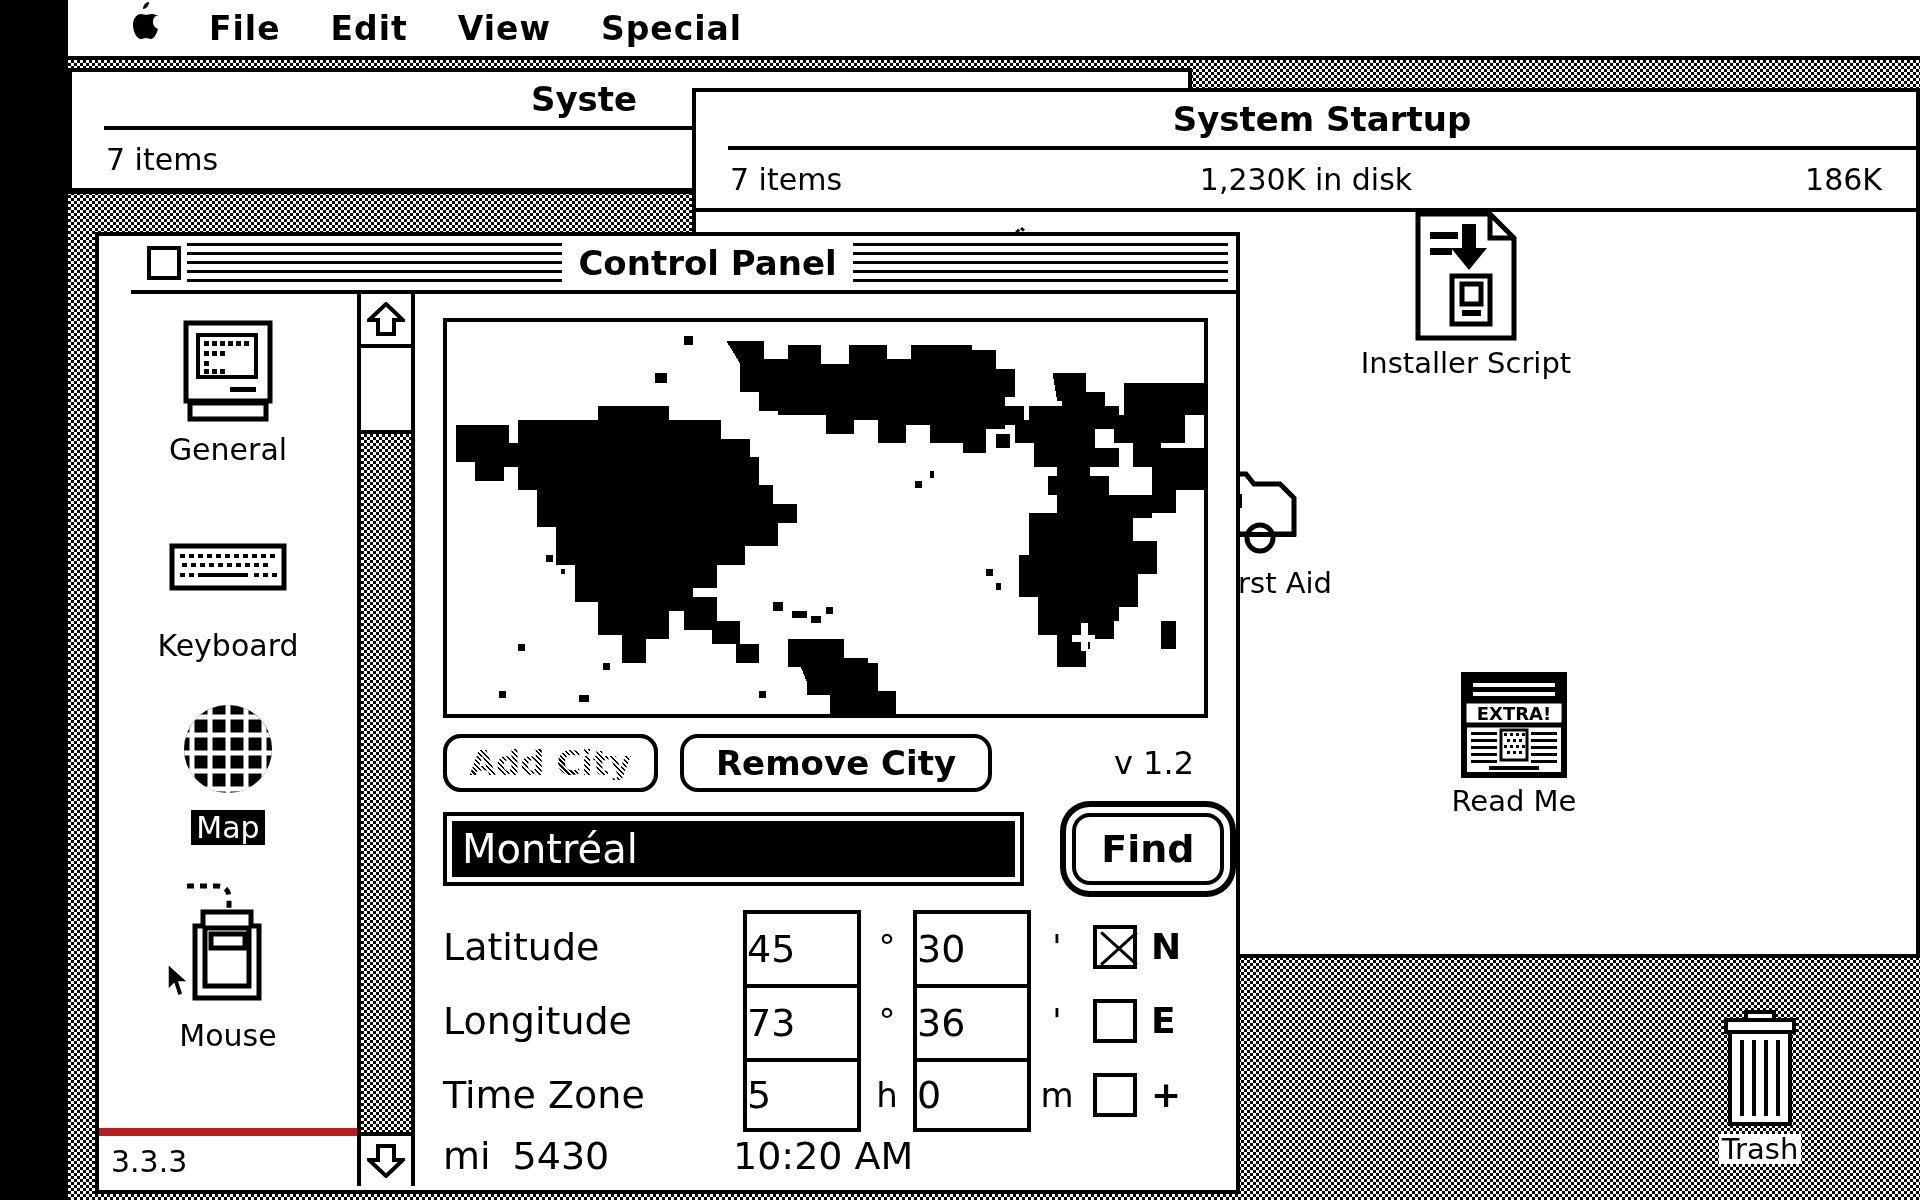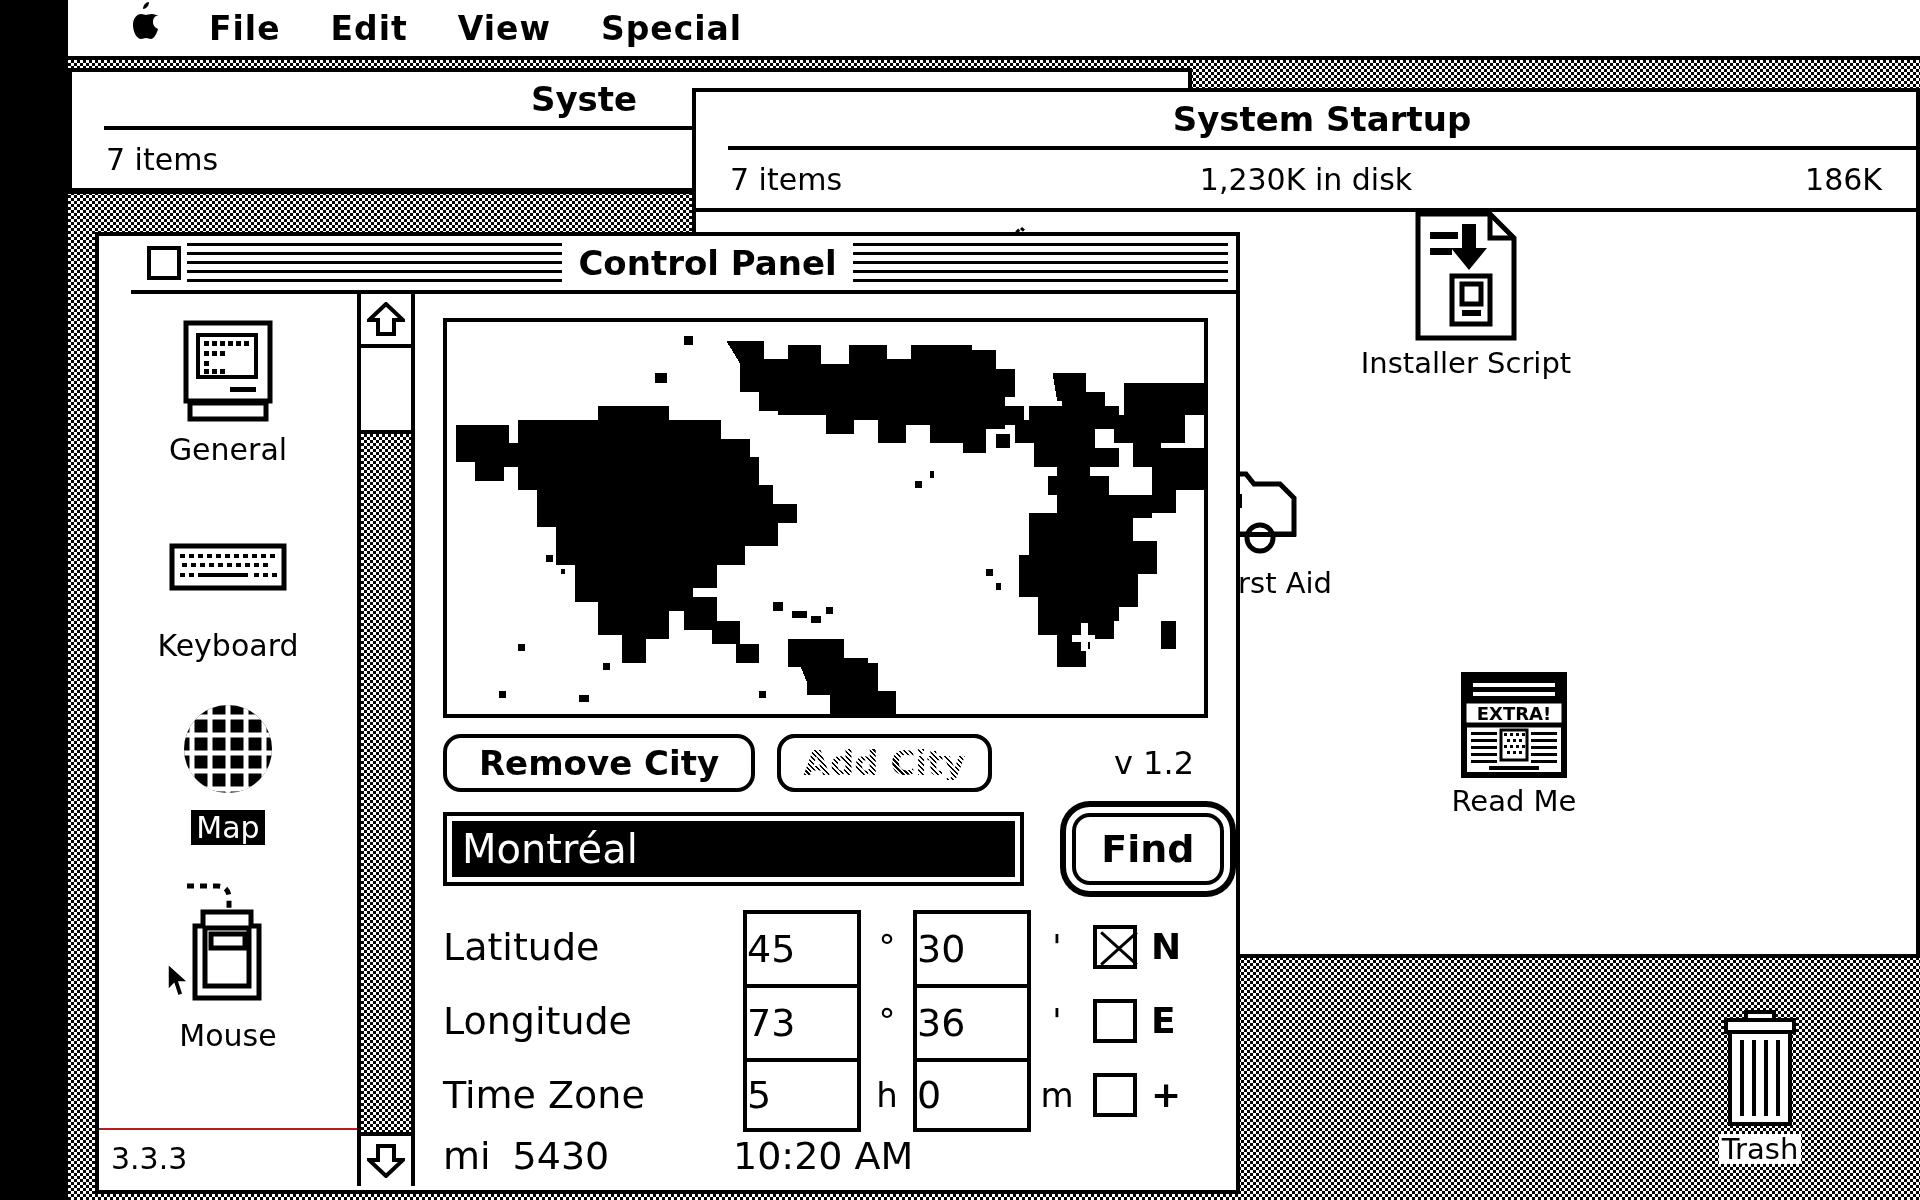--- a/index.html
+++ b/index.html
@@ -436,21 +436,21 @@
   #mi-val  { }
   #clock-val { position: absolute; left: 290px; }
   #btn-set { width: 160px; height: 62px; margin-left: auto; font-size: 36px; }
 
   
   #cp-version {
     position: absolute;
     left: 0; bottom: 0;
     height: 58px;
     width: 262px;
-    border-top: 2px solid #b91c1c;
+    border-top: 8px solid #b91c1c;
     background: #fff;
     display: flex;
     align-items: center;
     padding-left: 12px;
     font-family: "DejaVu Sans", sans-serif;
     font-size: 30px;
     color: #000;
     z-index: 5;
   }
 
@@ -814,25 +814,25 @@
             </g>
 
             <g fill="#fff">
               <rect x="264" y="134" width="10" height="3"></rect>
               <rect x="268" y="129" width="3" height="12"></rect>
             </g>
           </svg>
         </div>
 
         <div id="btnrow">
+          <div class="macbtn dim" id="btn-add">
+            <span class="dimtext">Add City</span>
+          </div>
           <div class="macbtn" id="btn-remove">
             <span>Remove City</span>
-          </div>
-          <div class="macbtn dim" id="btn-add">
-            <span class="dimtext">Add City</span>
           </div>
           <div id="version-label">v 1.2</div>
         </div>
 
         <div id="cityrow">
           <div id="city-field">
             <div id="city-inner">Montréal</div>
           </div>
           <div class="macbtn default" id="btn-find">
             <span>Find</span>

